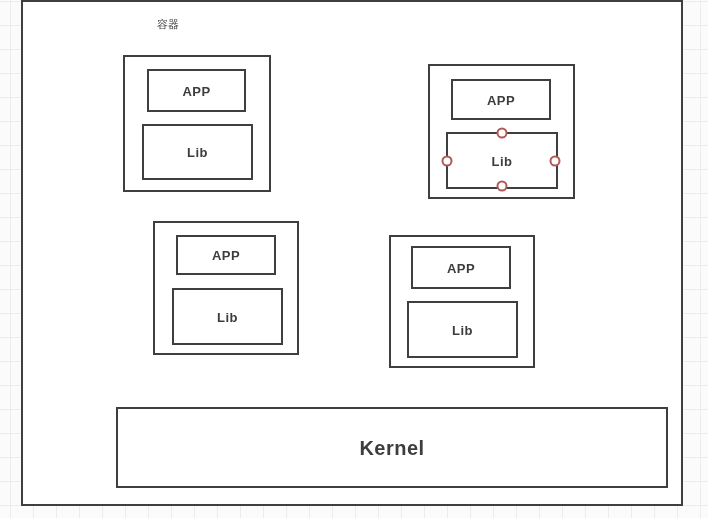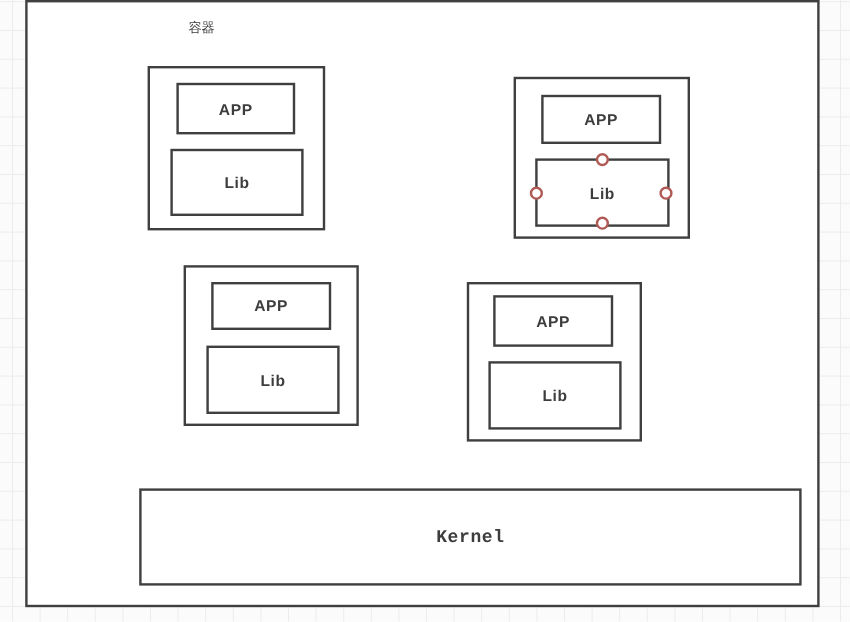--- a/index.html
+++ b/index.html
@@ -64,21 +64,21 @@
   
   .c3       { left: 130px; top: 219px; width: 146px; height: 134px; }
   .c3 .app  { left: 21px;  top: 12px;  width: 100px; height: 40px; }
   .c3 .lib  { left: 17px;  top: 65px;  width: 111px; height: 57px; }
   
   .c4       { left: 366px; top: 233px; width: 146px; height: 133px; }
   .c4 .app  { left: 20px;  top: 9px;   width: 100px; height: 43px; }
   .c4 .lib  { left: 16px;  top: 64px;  width: 111px; height: 57px; }
   
   .kernel   { left: 93px;  top: 405px; width: 552px; height: 81px; }
-  .kernel .shape-label { font-size: 15px; font-family: Liberation Mono, monospace; }
+  .kernel .shape-label { font-size: 20px; }
   
   .handle {
     position: absolute;
     width: 7px; height: 7px;
     box-sizing: content-box;
     background: #ffffff;
     border: 2px solid #b05a56;
     border-radius: 50%;
     transform: translate(-50%, -50%);
     z-index: 5;

